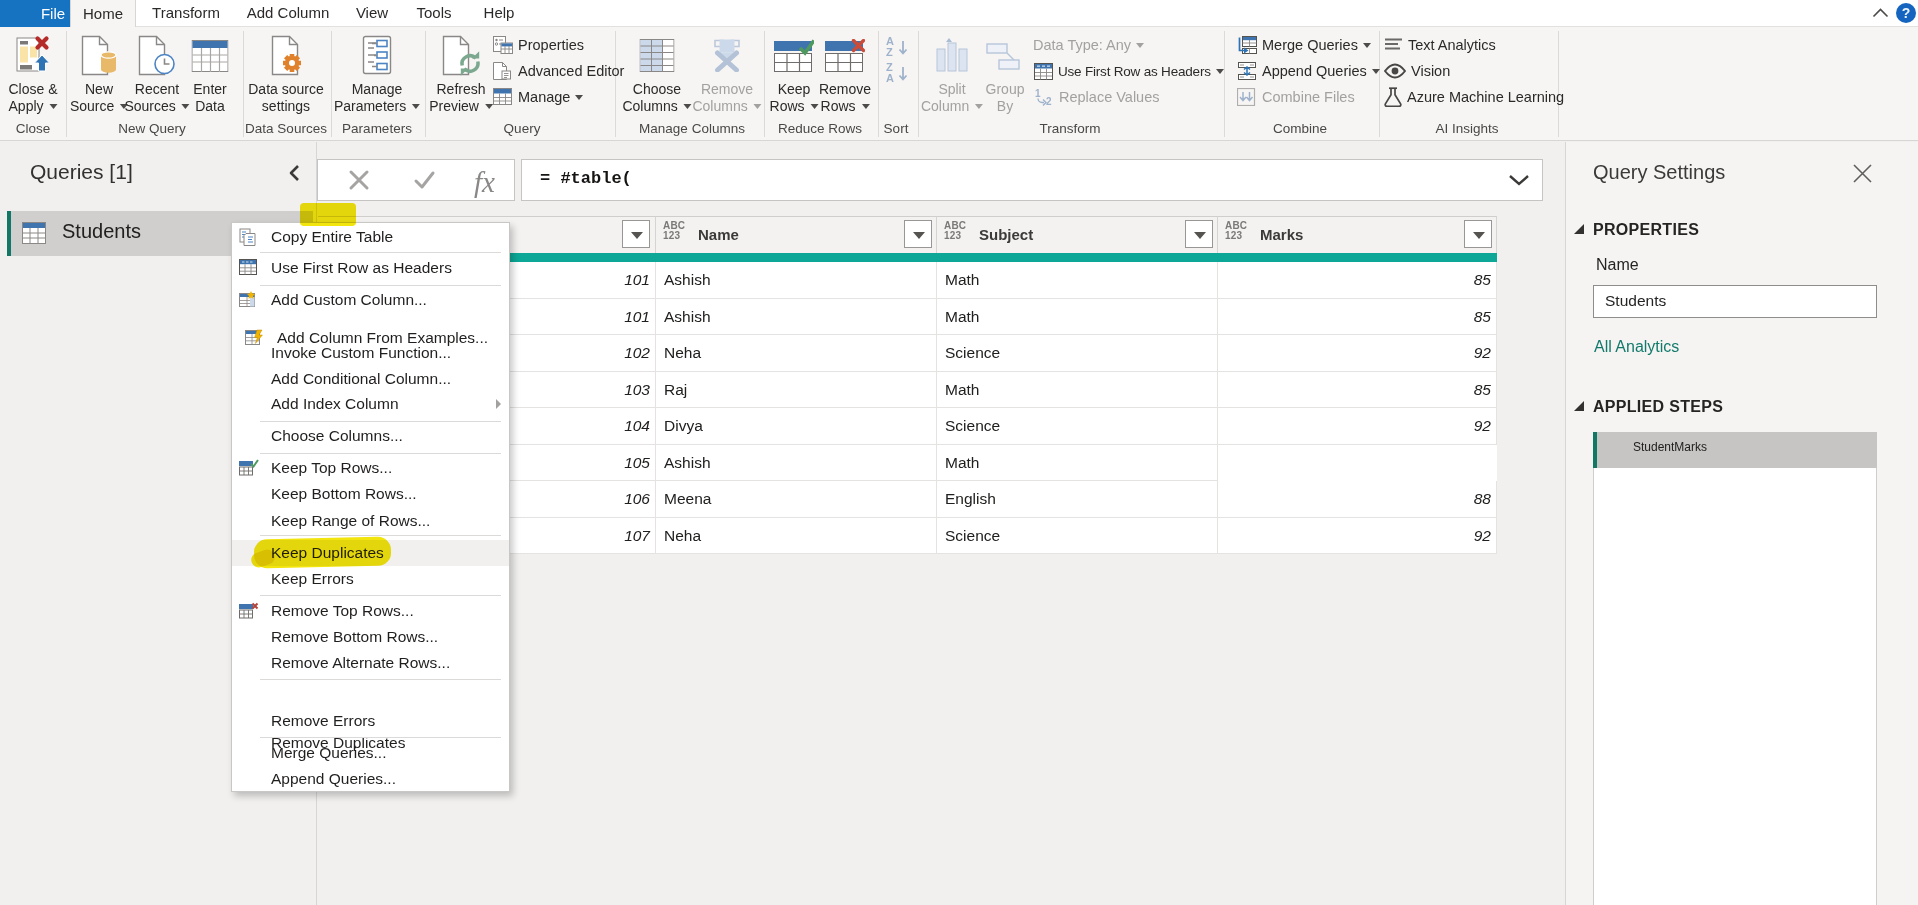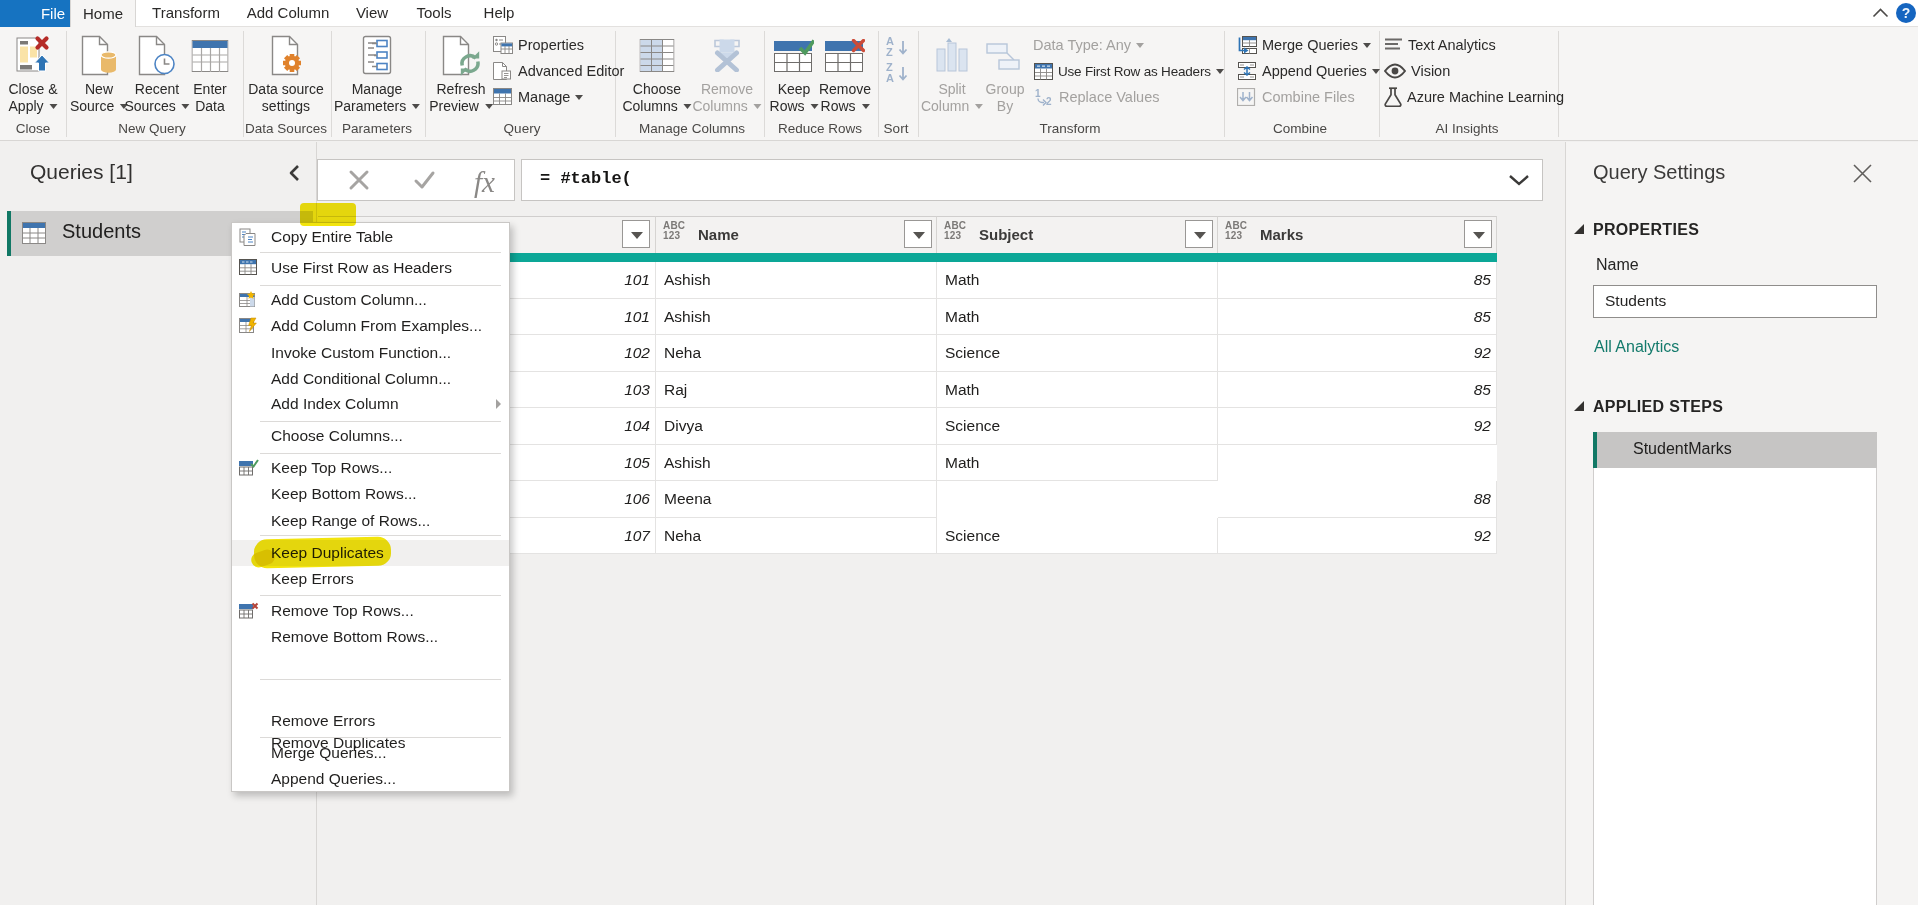--- a/index.html
+++ b/index.html
@@ -444,20 +444,21 @@
       <div class="dcell num" style="left:900px; width:279px; padding-right:5px;">92</div>
     </div>
 <div class="drow" style="left:0; top:228.5px; width:1179px;">
       <div class="dcell num" style="left:0; width:338px; padding-right:5px;">105</div>
       <div class="dcell" style="left:338px; width:281px; padding-left:8px;">Ashish</div>
       <div class="dcell" style="left:619px; width:281px; padding-left:8px;">Math</div>
     </div>
 <div class="drow" style="left:0; top:265.0px; width:1179px;">
       <div class="dcell num" style="left:0; width:338px; padding-right:5px;">106</div>
       <div class="dcell" style="left:338px; width:281px; padding-left:8px;">Meena</div>
+      <div class="dcell" style="left:619px; width:281px; padding-left:8px;">English</div>
       <div class="dcell num" style="left:900px; width:279px; padding-right:5px;">88</div>
     </div>
 <div class="drow" style="left:0; top:301.5px; width:1179px;">
       <div class="dcell num" style="left:0; width:338px; padding-right:5px;">107</div>
       <div class="dcell" style="left:338px; width:281px; padding-left:8px;">Neha</div>
       <div class="dcell" style="left:619px; width:281px; padding-left:8px;">Science</div>
       <div class="dcell num" style="left:900px; width:279px; padding-right:5px;">92</div>
     </div>
 </div>
 
@@ -485,21 +486,21 @@
 <div class="mitem" style="top:64px;">
       <svg width="18" height="17" viewBox="0 0 18 17">
         <rect x="0.5" y="2.5" width="15" height="13" fill="#fff" stroke="#8a8886"></rect>
         <rect x="1" y="3" width="14" height="3" fill="#3f74ae"></rect>
         <path d="M1,9.5 h14 M1,12.5 h14 M8,6 v9 M11.5,3 v12" stroke="#8a8886" stroke-width="0.8"></path>
         <rect x="11" y="6" width="4.5" height="9.5" fill="#ccd9ea"></rect>
         <path d="M12,0 l1.2,2.6 2.8,0.4 -2,2 0.5,2.8 -2.5,-1.3 -2.5,1.3 0.5,-2.8 -2,-2 2.8,-0.4 z" fill="#f0b400"></path>
       </svg>
       <span class="txt">Add Custom Column...</span>
     </div>
-<div class="mitem" style="top:90px;">
+<div class="mitem" style="top:102px;margin-left:6px;">
       <svg width="18" height="17" viewBox="0 0 18 17">
         <rect x="0.5" y="1.5" width="14" height="14" fill="#fff" stroke="#8a8886"></rect>
         <rect x="1" y="2" width="13" height="3" fill="#3f74ae"></rect>
         <path d="M1,8.5 h13 M1,11.8 h13 M7,5 v10" stroke="#8a8886" stroke-width="0.8"></path>
         <path d="M12,1 h5 l-3,5 h3.4 l-7,8.5 l2,-6 h-2.8 z" fill="#f0b400" stroke="#c78a00" stroke-width="0.5"></path>
       </svg>
       <span class="txt">Add Column From Examples...</span>
     </div>
 <div class="mitem" style="top:117px;">
       <span class="txt">Invoke Custom Function...</span>
@@ -543,20 +544,23 @@
       <svg width="20" height="17" viewBox="0 0 20 17">
         <rect x="0.5" y="2.5" width="13" height="4" fill="#3f74ae" stroke="#3f74ae"></rect>
         <rect x="0.5" y="8" width="13" height="8" fill="#fff" stroke="#6f6d6b"></rect>
         <path d="M0.5,12 h13 M5,8 v8 M9.5,8 v8" stroke="#6f6d6b" stroke-width="0.9"></path>
         <path d="M13.5,1.5 l5,5 M18.5,1.5 l-5,5" stroke="#b5453a" stroke-width="2" fill="none"></path>
       </svg>
       <span class="txt">Remove Top Rows...</span>
     </div>
 <div class="mitem" style="top:401px;padding-left:12px;">
       <span class="txt">Remove Bottom Rows...</span>
+    </div>
+<div class="mitem" style="top:427px;">
+      <span class="txt">Remove Alternate Rows...</span>
     </div>
 <div class="msep" style="top:456px;"></div>
 <div class="mitem" style="top:459px;margin-top:48px;">
       <span class="txt">Remove Duplicates</span>
     </div>
 <div class="mitem" style="top:485px;">
       <span class="txt">Remove Errors</span>
     </div>
 <div class="msep" style="top:514px;"></div>
 <div class="mitem" style="top:517px;">
@@ -577,17 +581,17 @@
 <div class="sechead" style="left:1593px; top:221px;">PROPERTIES</div>
 <div class="abs" style="left:1596px; top:256px; font-size:16px; color:#252423;">Name</div>
 <div class="abs" style="left:1593px; top:285px; width:284px; height:33px; background:#fff; border:1px solid #8f8d8b;"></div>
 <div class="abs" style="left:1605px; top:292px; font-size:15.5px; color:#252423;">Students</div>
 <div class="abs" style="left:1594px; top:338px; font-size:16px; color:#137a6b;">All Analytics</div>
 <div class="tri" style="left:1574px; top:401px;"></div>
 <div class="sechead" style="left:1593px; top:398px;">APPLIED STEPS</div>
 <div class="abs" style="left:1593px; top:432px; width:284px; height:474px; background:#fff; border:1px solid #d0cecd; border-bottom:none;"></div>
 <div class="abs" style="left:1593px; top:432px; width:284px; height:36px; background:#c6c5c4;"></div>
 <div class="abs" style="left:1593px; top:432px; width:4px; height:36px; background:#117865;"></div>
-<div class="abs" style="left:1633px; top:440px; font-size:16px; color:#21201f;">StudentMarks</div>
+<div class="abs" style="left:1633px; top:440px; font-size:12px; color:#21201f;">StudentMarks</div>
 
 <div class="hl" style="left:300px; top:203px; width:56px; height:23px; border-radius:4px; mix-blend-mode:multiply;"></div>
 <div class="hl" style="left:254px; top:538px; width:137px; height:29px; border-radius:13px; transform:rotate(-1.2deg); mix-blend-mode:multiply;"></div>
 <div class="hl" style="left:251px; top:551px; width:24px; height:15px; border-radius:8px; transform:rotate(-20deg); mix-blend-mode:multiply;"></div>
 
 </body></html>

